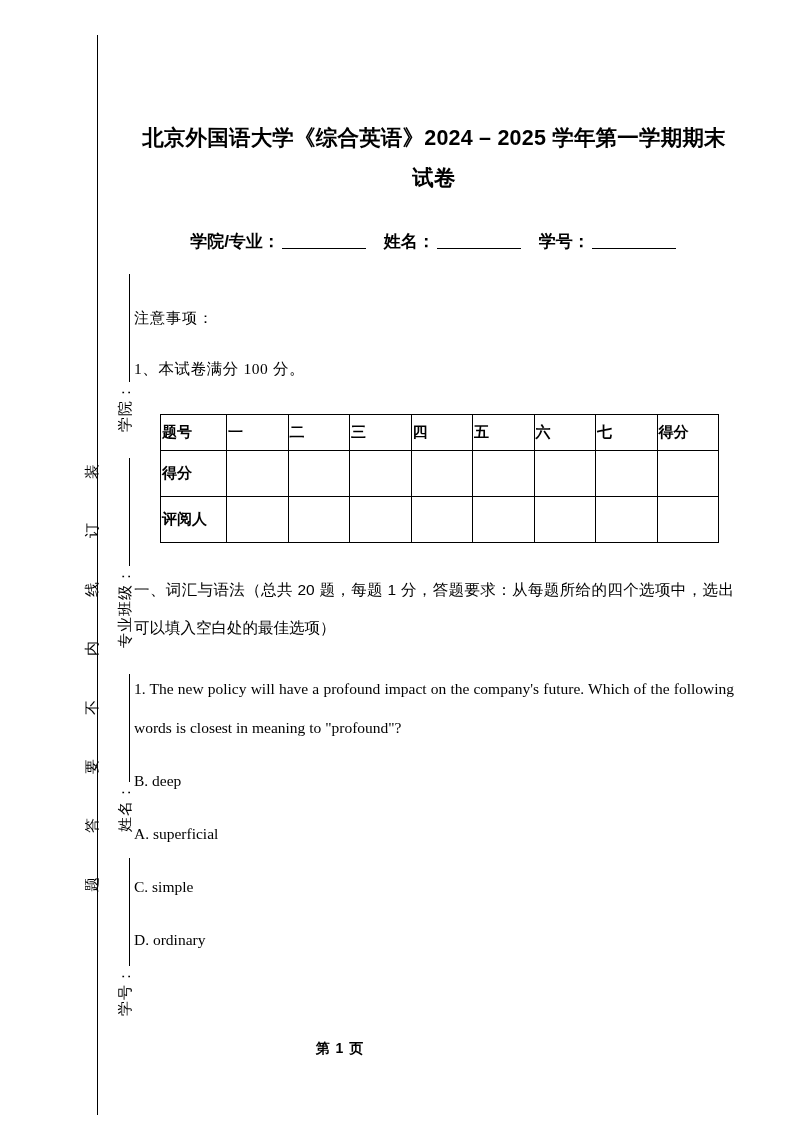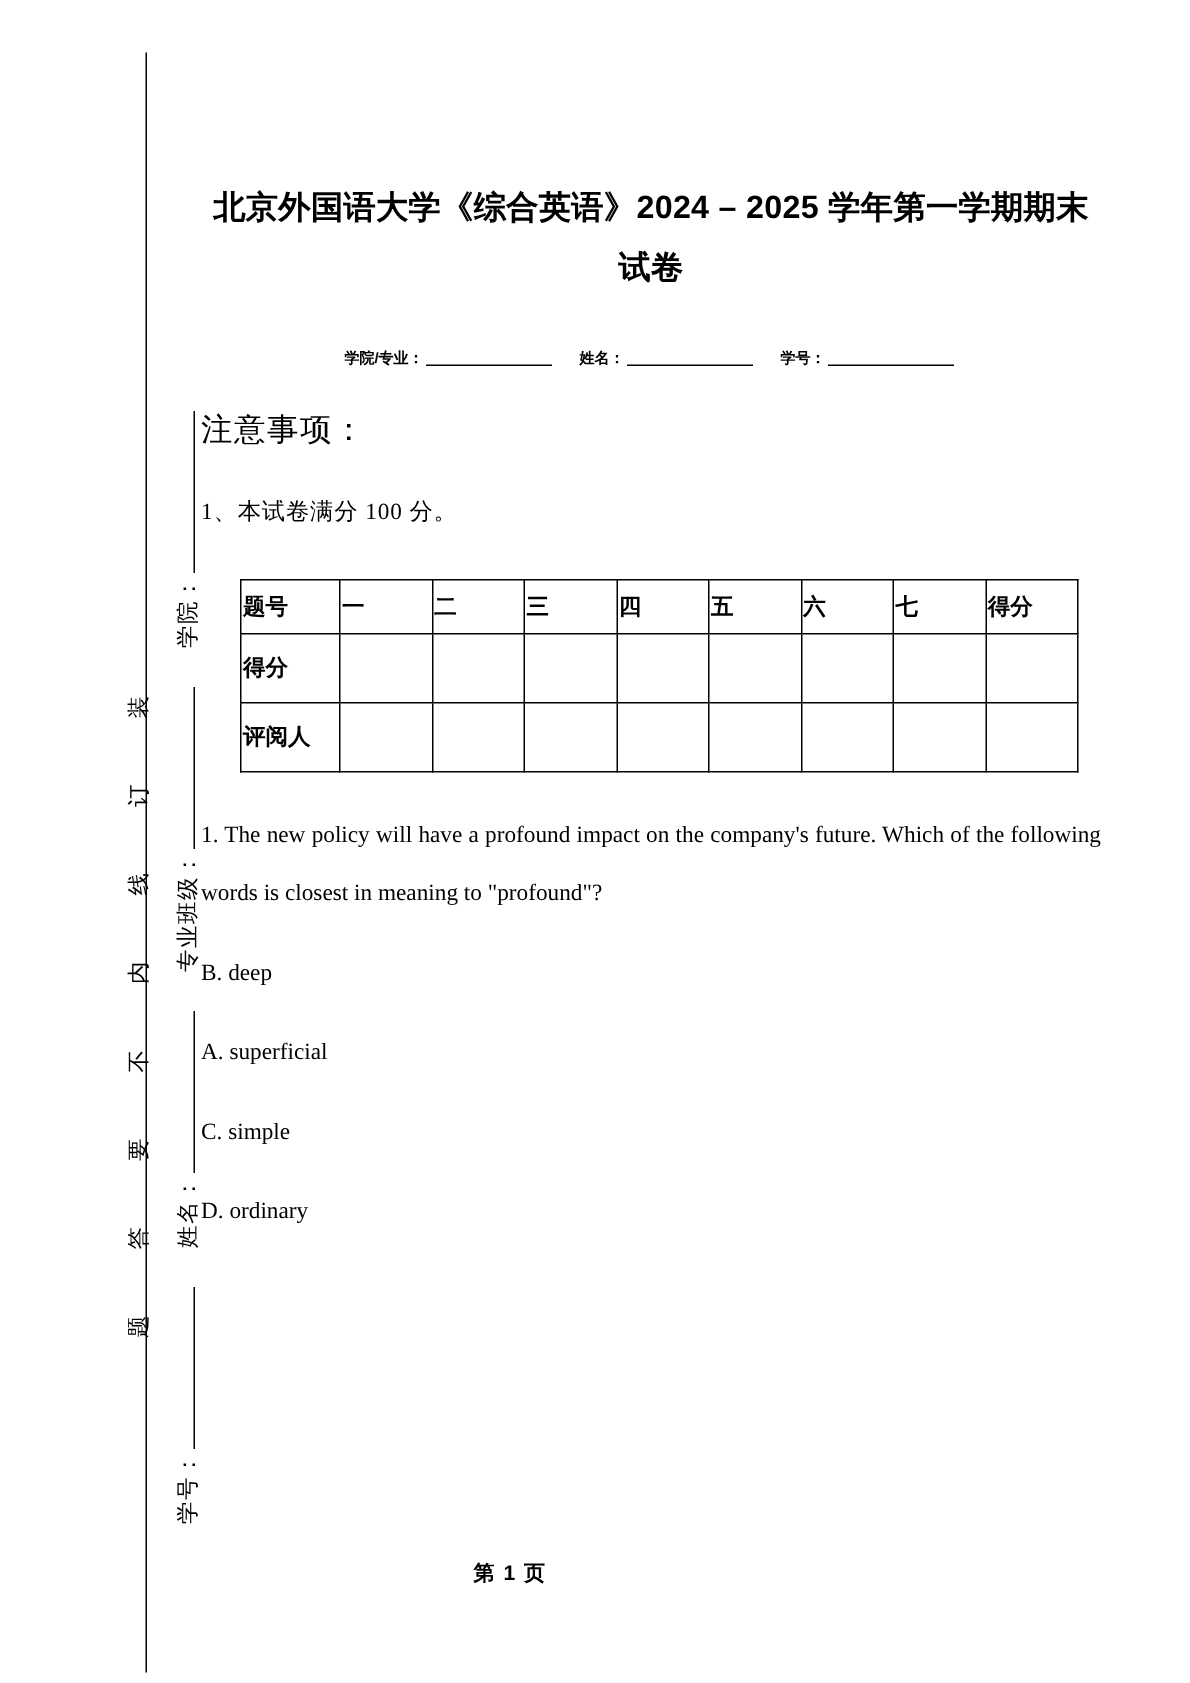--- a/index.html
+++ b/index.html
@@ -87,36 +87,36 @@
     line-height: 40px;
     text-align: center;
     letter-spacing: 0.2px;
   }
 
   .info-line {
     margin-top: 32px;
     text-align: center;
     font-family: "Liberation Sans", "DejaVu Sans", sans-serif;
     font-weight: bold;
-    font-size: 10px;
+    font-size: 17px;
     white-space: nowrap;
   }
   .info-line .blank {
     display: inline-block;
     width: 84px;
     border-bottom: 1.6px solid #000;
     margin: 0 2px;
     height: 13px;
     vertical-align: -2px;
   }
   .info-line .sep { display: inline-block; width: 16px; }
 
   .notes-head {
-    margin-top: 26px;
-    font-size: 21px;
+    margin-top: 56px;
+    font-size: 15px;
     letter-spacing: 1px;
   }
   .note-item {
     margin-top: 31px;
     font-size: 15.5px;
     letter-spacing: 0.6px;
   }
   .note-item .fill {
     display: inline-block;
     border-bottom: 1px solid #000;
@@ -251,20 +251,21 @@
             <td></td>
             <td></td>
             <td></td>
             <td></td>
             <td></td>
           </tr>
         </tbody>
       </table>
     </div>
 
+    <div class="section-head">一、词汇与语法（总共 20 题，每题 1 分，答题要求：从每题所给的四个选项中，选出可以填入空白处的最佳选项）</div>
 
     <div class="question-stem">1. The new policy will have a profound impact on the company's future. Which of the following words is closest in meaning to "profound"?</div>
 
     <div class="option">B. deep</div>
     <div class="option">A. superficial</div>
     <div class="option">C. simple</div>
     <div class="option">D. ordinary</div>
 
   </div>
 

